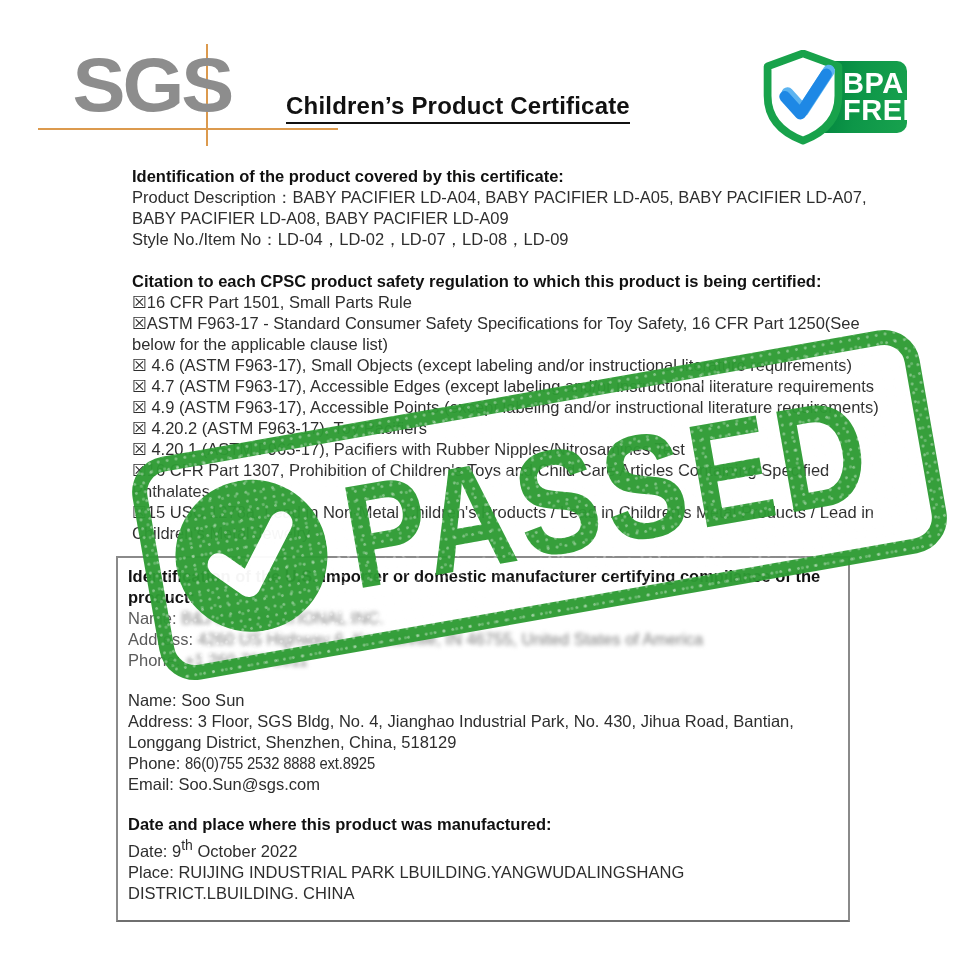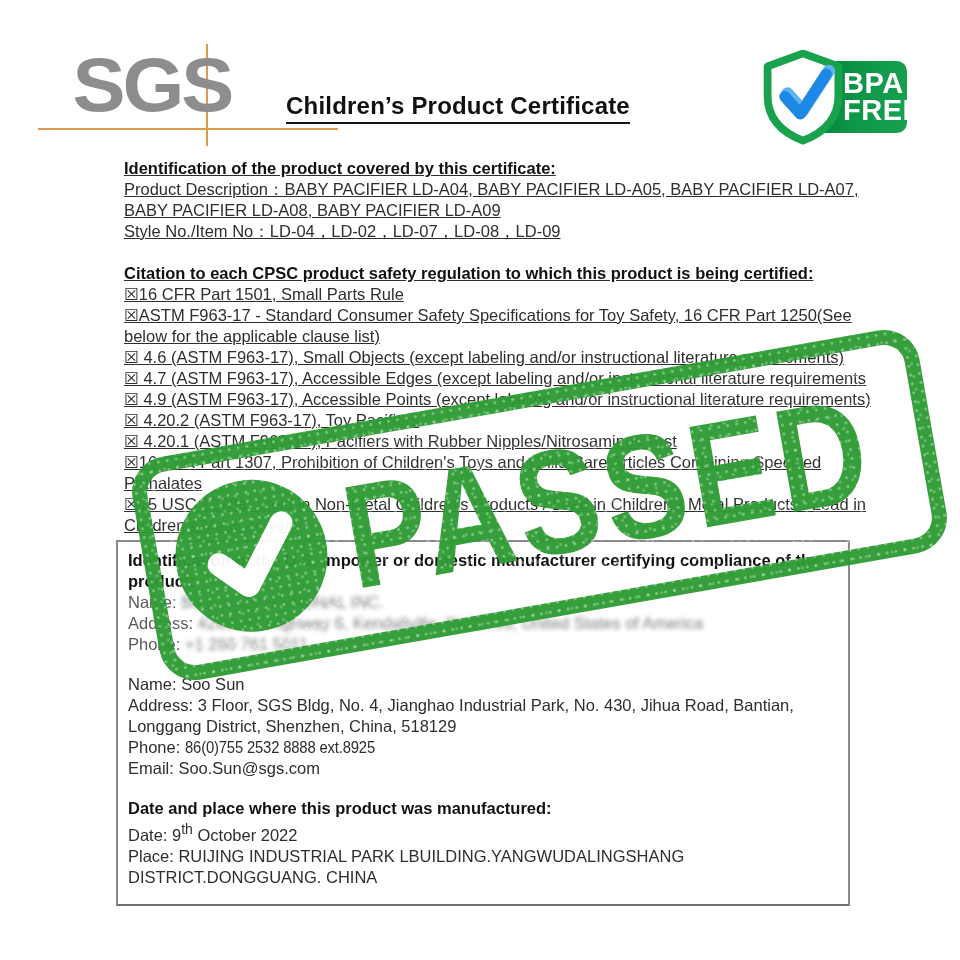--- a/index.html
+++ b/index.html
@@ -22,21 +22,21 @@
             background:linear-gradient(100deg,#00813c 0%,#0d9648 45%,#18a24e 100%);
             color:#fff;font-weight:700;font-size:29px;line-height:27px;
             display:flex;flex-direction:column;justify-content:center;padding-left:24px;box-sizing:border-box;
             letter-spacing:.5px;}
   .bpa-shield{position:absolute;left:0;top:0;width:92px;height:95px;z-index:2;}
 
   
   .doc{position:absolute;left:120px;top:154px;width:756px;font-size:16.5px;line-height:21px;}
   .doc .bold{font-weight:700;color:#111;}
   .doc .line{white-space:nowrap;overflow:visible;}
-  .sec{margin:4px;text-decoration:underline;}
+  .sec{margin:12px;}
   .sec + .sec{margin-top:21px;}
 
   
   .info-box{margin-top:3px;margin-left:-4px;border:2px solid #8a8a8a;border-bottom-color:#6f6f6f;
             width:734px;box-sizing:border-box;padding:8px 10px 16px 10px;background:#fff;}
   .box-sec{margin-top:0;}
   .box-sec + .box-sec{margin-top:19px;}
   .blurred{filter:blur(2.3px);color:#7e7e7e;}
   .dim-label{color:#5a5a5a;}
   .condensed{display:inline-block;transform:scaleX(.9);transform-origin:left center;letter-spacing:-.2px;}
@@ -120,21 +120,21 @@
       <div class="line">Address: 3 Floor, SGS Bldg, No. 4, Jianghao Industrial Park, No. 430, Jihua Road, Bantian,</div>
       <div class="line">Longgang District, Shenzhen, China, 518129</div>
       <div class="line"><span>Phone: </span><span class="condensed">86(0)755 2532 8888 ext.8925</span></div>
       <div class="line">Email: Soo.Sun@sgs.com</div>
     </div>
 
     <div class="box-sec">
       <div class="bold line">Date and place where this product was manufactured:</div>
       <div class="line"><span>Date: 9</span><sup>th</sup><span> October 2022</span></div>
       <div class="line">Place:  RUIJING INDUSTRIAL PARK LBUILDING.YANGWUDALINGSHANG</div>
-      <div class="line">DISTRICT.DONGGUANG. CHINA</div>
+      <div class="line">DISTRICT.LBUILDING. CHINA</div>
     </div>
 
   </div>
 </div>
 
 <div class="stamp">
   <svg class="stamp-check" viewBox="0 0 100 100">
     <circle cx="50" cy="50" r="50" fill="#2e9c34"></circle>
     <path d="M28 52 L45 69 L73 32" fill="none" stroke="#ffffff" stroke-width="15" stroke-linecap="round" stroke-linejoin="round"></path>
   </svg>

